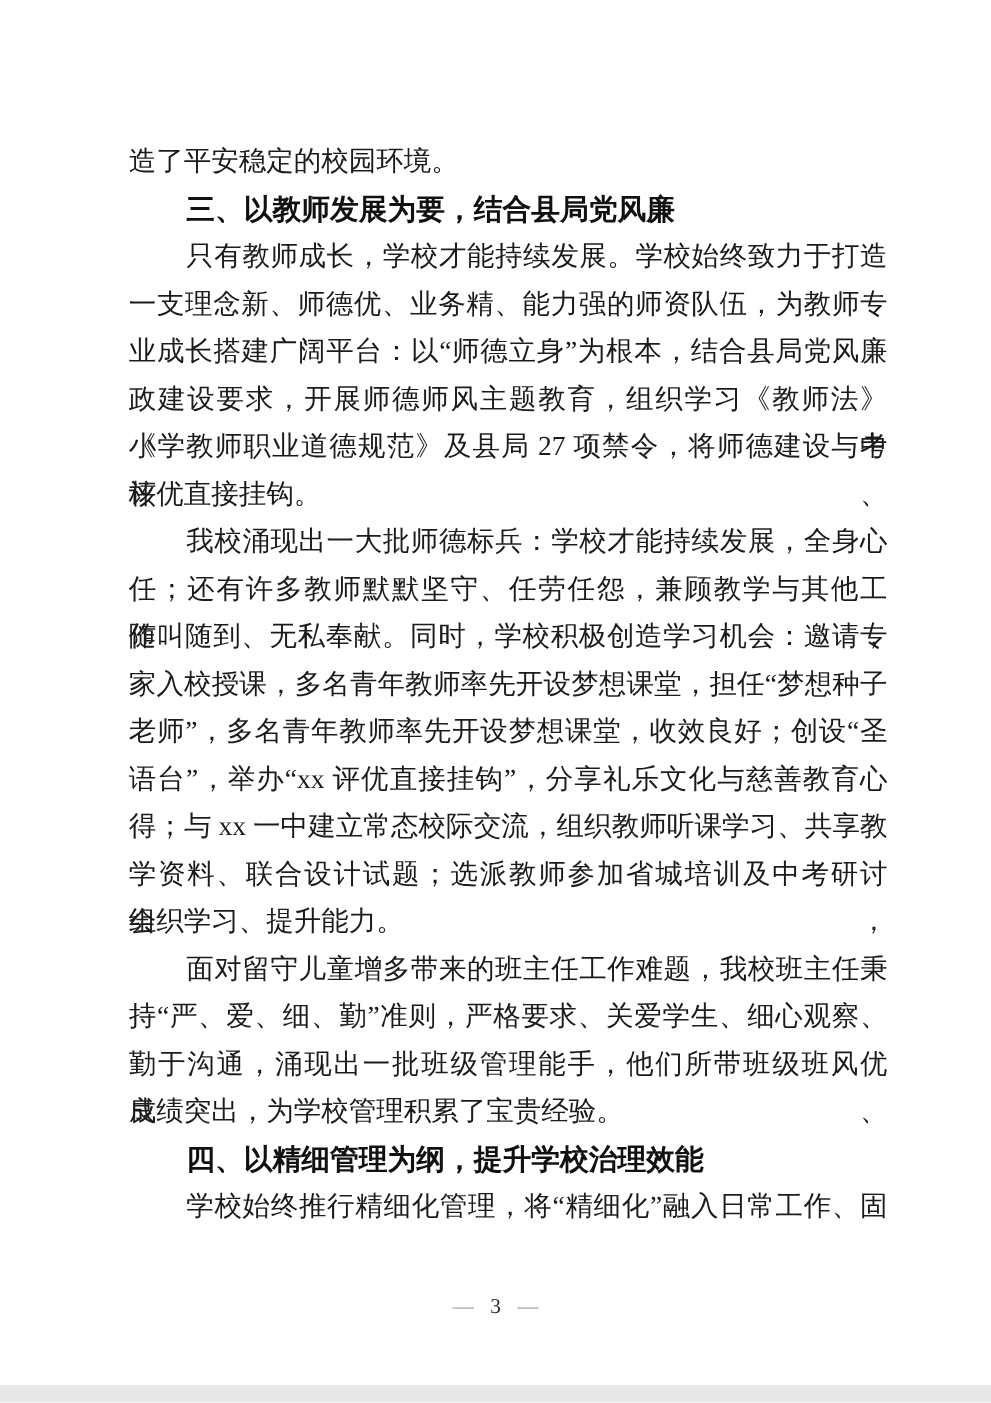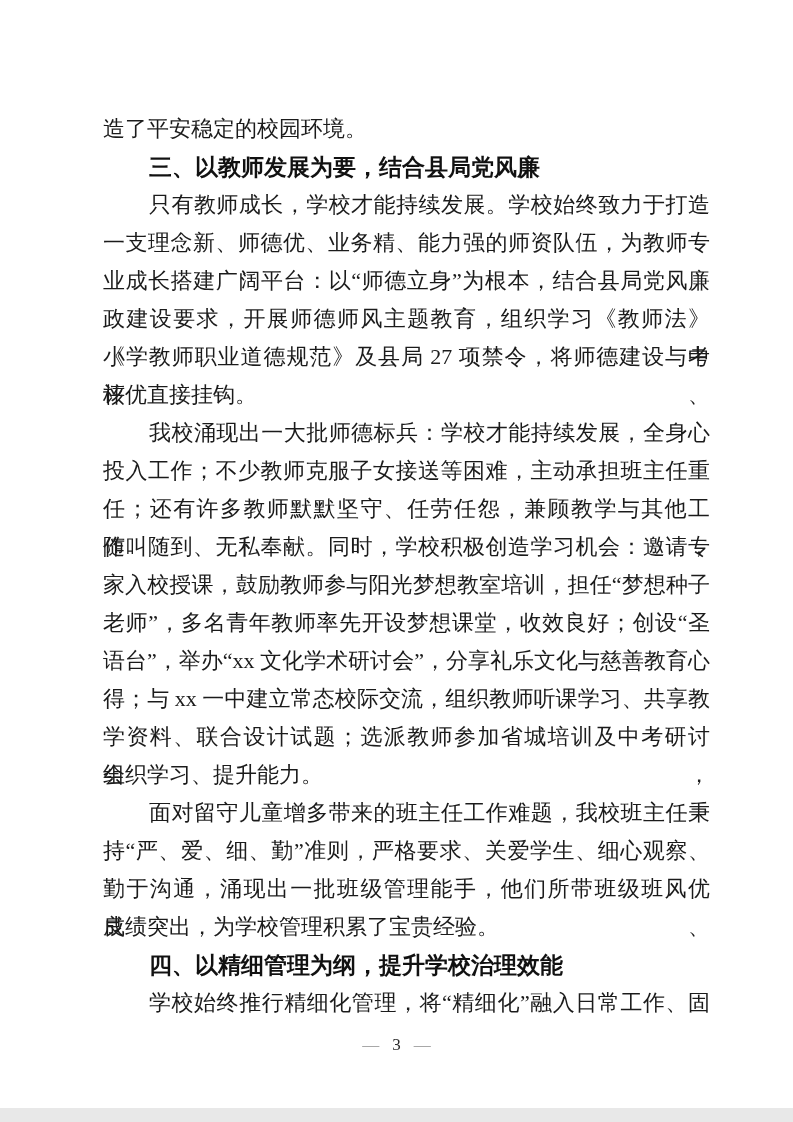--- a/index.html
+++ b/index.html
@@ -72,26 +72,25 @@
   <div class="content" id="doc-content">
       <div class="line">造了平安稳定的校园环境。</div>
       <div class="line heading indent">三、以教师发展为要，结合县局党风廉</div>
       <div class="line indent just">只有教师成长，学校才能持续发展。学校始终致力于打造</div>
       <div class="line just">一支理念新、师德优、业务精、能力强的师资队伍，为教师专</div>
       <div class="line just">业成长搭建广阔平台：以“师德立身”为根本，结合县局党风廉</div>
       <div class="line just">政建设要求，开展师德师风主题教育，组织学习《教师法》《中</div>
       <div class="line just">小学教师职业道德规范》及县局 27 项禁令，将师德建设与考核、</div>
       <div class="line">评优直接挂钩。</div>
       <div class="line indent just">我校涌现出一大批师德标兵：学校才能持续发展，全身心</div>
-      <div class="line just">投入工作；不少教师克服子女接送等困难，主动承担班主任重</div>
       <div class="line just">任；还有许多教师默默坚守、任劳任怨，兼顾教学与其他工作，</div>
       <div class="line just">随叫随到、无私奉献。同时，学校积极创造学习机会：邀请专</div>
-      <div class="line just">家入校授课，鼓励教师参与阳光梦想教室培训，担任“梦想种子</div>
+      <div class="line just">家入校授课，多名青年教师率先开设梦想课堂，担任“梦想种子</div>
       <div class="line just">老师”，多名青年教师率先开设梦想课堂，收效良好；创设“圣</div>
-      <div class="line just">语台”，举办“xx 文化学术研讨会”，分享礼乐文化与慈善教育心</div>
+      <div class="line just">语台”，举办“xx 评优直接挂钩”，分享礼乐文化与慈善教育心</div>
       <div class="line just">得；与 xx 一中建立常态校际交流，组织教师听课学习、共享教</div>
       <div class="line just">学资料、联合设计试题；选派教师参加省城培训及中考研讨会，</div>
       <div class="line">组织学习、提升能力。</div>
       <div class="line indent just">面对留守儿童增多带来的班主任工作难题，我校班主任秉</div>
       <div class="line just">持“严、爱、细、勤”准则，严格要求、关爱学生、细心观察、</div>
       <div class="line just">勤于沟通，涌现出一批班级管理能手，他们所带班级班风优良、</div>
       <div class="line">成绩突出，为学校管理积累了宝贵经验。</div>
       <div class="line heading indent">四、以精细管理为纲，提升学校治理效能</div>
       <div class="line indent just">学校始终推行精细化管理，将“精细化”融入日常工作、固</div>
     </div>

